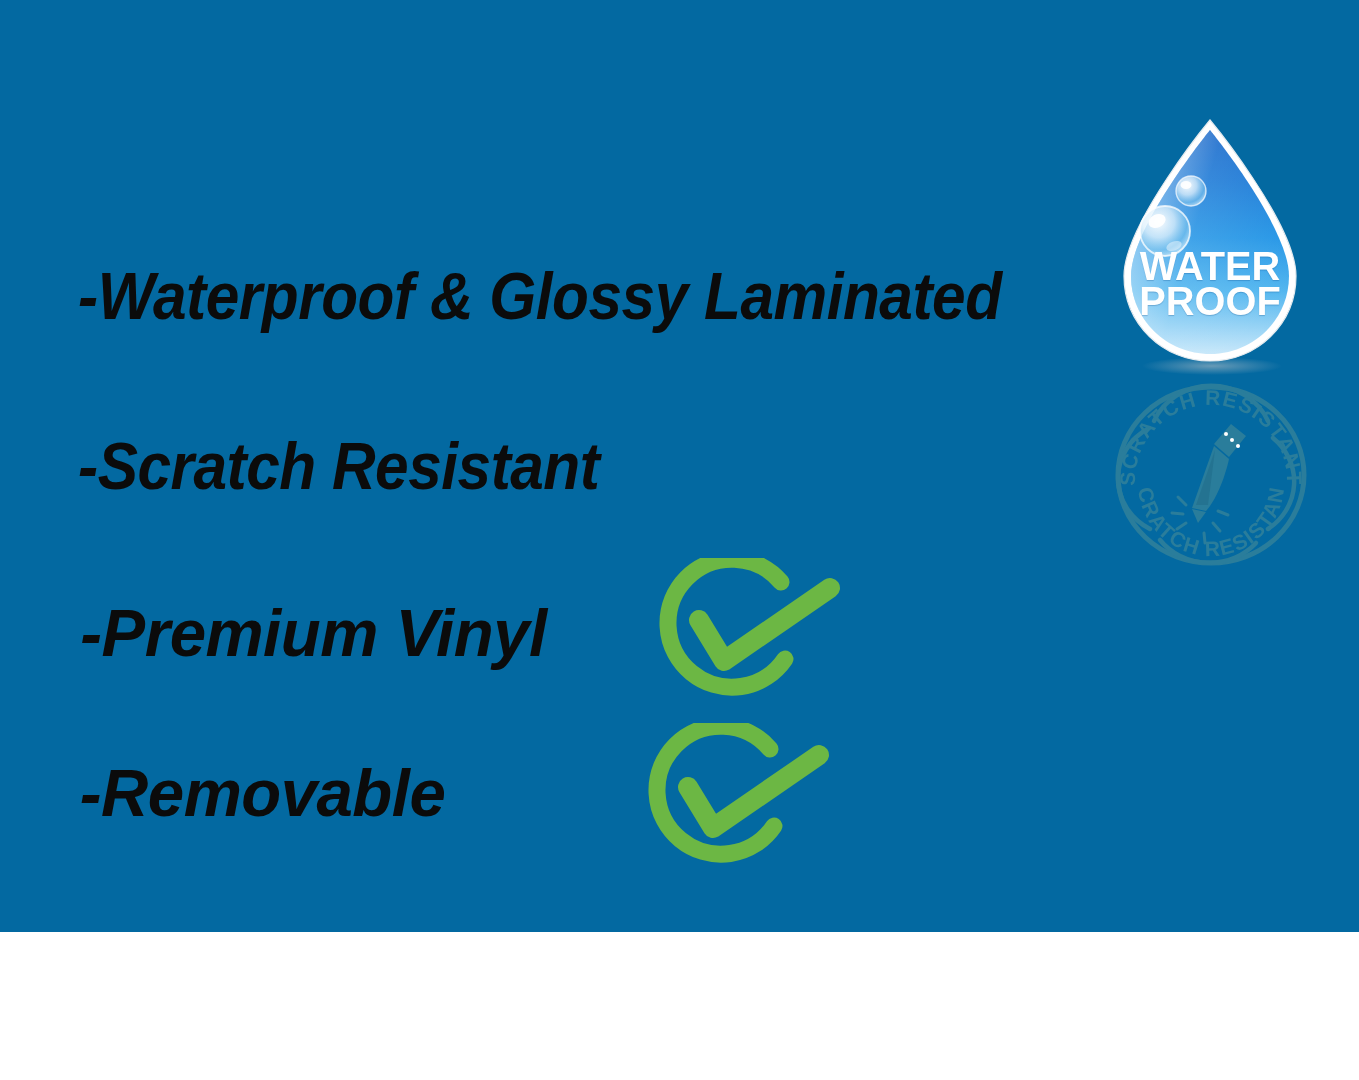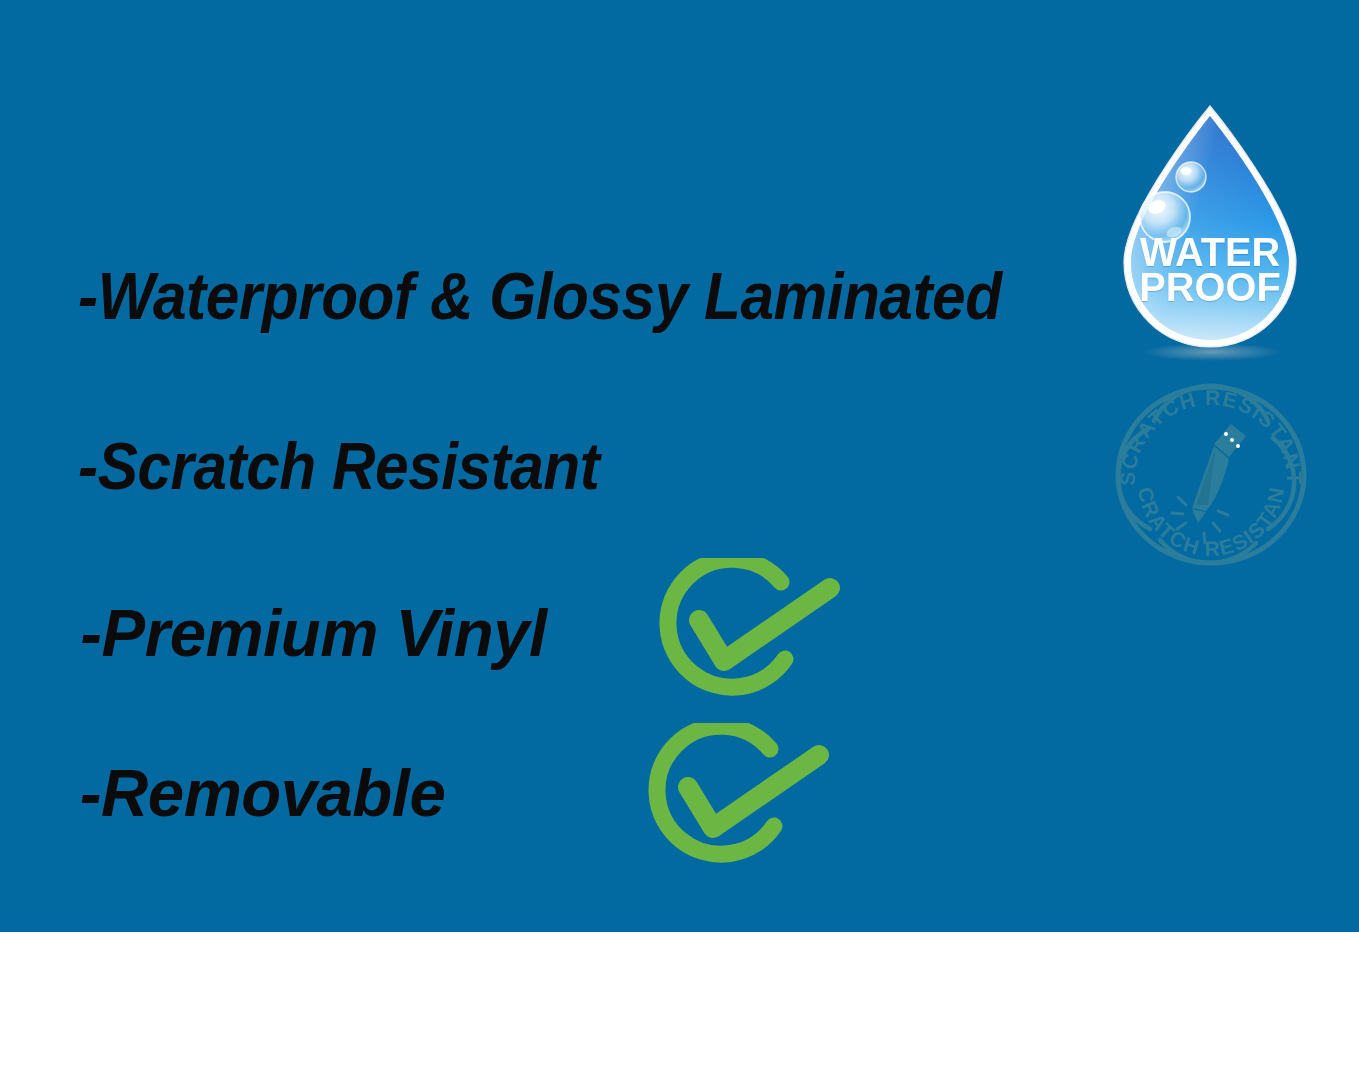--- a/index.html
+++ b/index.html
@@ -36,21 +36,21 @@
   }
   #line-0 { top: 262px; font-size: 67px; }
   #line-1 { top: 432px; font-size: 67px; }
   #line-2 { top: 600px; font-size: 66px; transform: scaleX(0.99); }
   #line-3 { top: 760px; font-size: 66px; transform: scaleX(0.99); }
 
   
   #waterproof-badge {
     position: absolute;
     left: 1100px;
-    top: 100px;
+    top: 114px;
     width: 220px;
     height: 262px;
   }
   #waterproof-badge svg { display: block; width: 220px; height: 262px; }
   .wp-text {
     position: absolute;
     left: 0;
     width: 220px;
     text-align: center;
     color: #ffffff;

